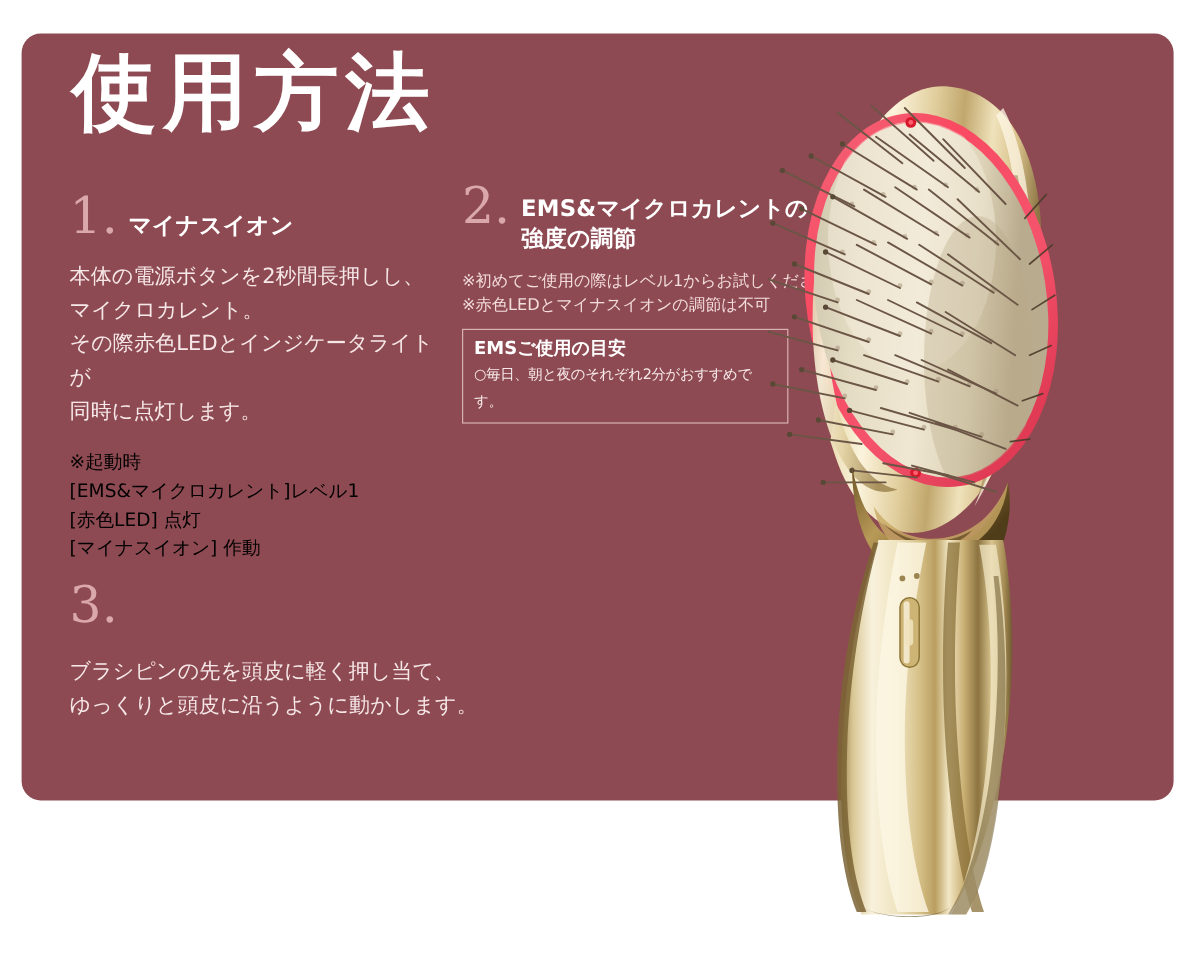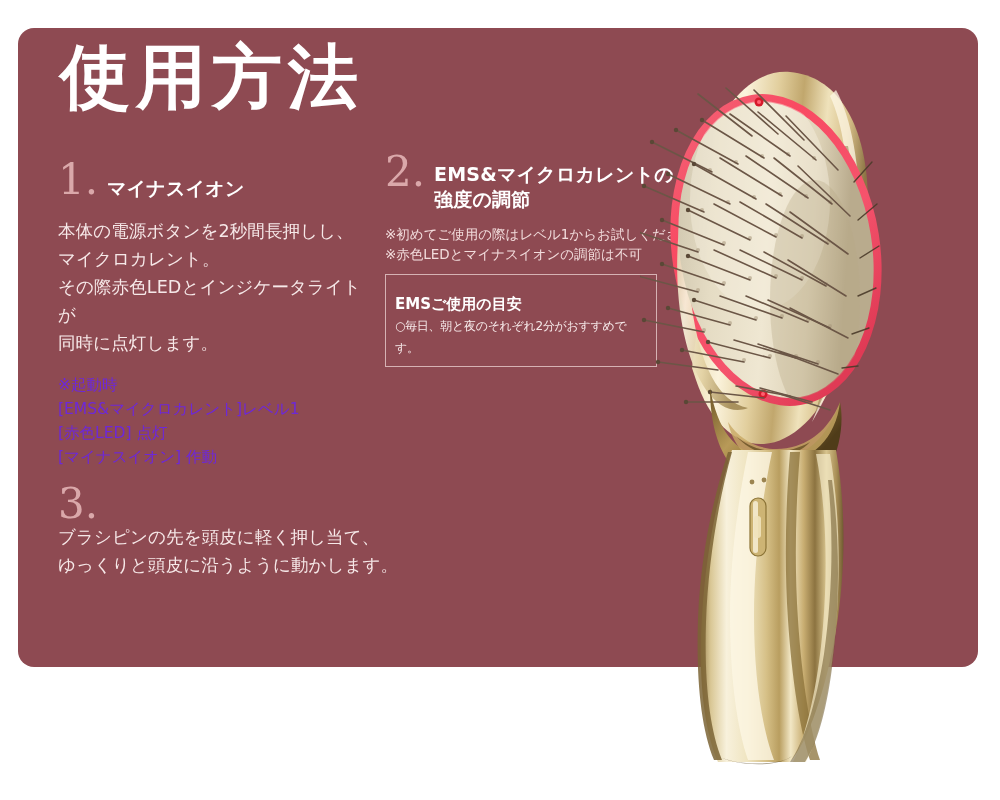--- a/index.html
+++ b/index.html
@@ -70,21 +70,21 @@
   .step-body {
     font-size: 17.5px;
     line-height: 28px;
     color: #f6e8e8;
     letter-spacing: .1px;
     white-space: pre-line;
   }
   .step-note {
     font-size: 15.5px;
     line-height: 24px;
-    color: #6d28d9;
+    color: #000000;
     white-space: pre-line;
   }
   .step-subnote {
     font-size: 13.5px;
     line-height: 20px;
     color: #f2dcdc;
     white-space: pre-line;
   }
 
   
@@ -95,40 +95,40 @@
   
   #step2 { left: 385px; top: 160px; width: 330px; }
   #step2 .step-title { padding-top: 2px; }
   #step2 .step-body { margin-top: 16px; }
   #step2 .step-subnote { margin-top: 12px; }
 
   
   #callout {
     margin-top: 10px;
     border: 1px solid #d6b2b4;
-    padding: 19px 9px 7px 9px;
+    padding: 5px 9px 7px 9px;
     width: 272px;
     box-sizing: border-box;
   }
   #callout .callout-title {
     font-size: 15px;
     font-weight: 700;
     color: #ffffff;
     line-height: 21px;
   }
   #callout .callout-text {
     font-size: 12px;
     color: #f7eaea;
     line-height: 22px;
     letter-spacing: -.3px;
   }
 
   
   #step3 { left: 58px; top: 492px; width: 400px; }
-  #step3 .step-body { margin-top: 2px; font-family: Liberation Mono, monospace; }
+  #step3 .step-body { margin-top: 24px; }
 
   
   #product {
     position: absolute;
     left: 640px;
     top: 50px;
     width: 340px;
     height: 720px;
     pointer-events: none;
   }

